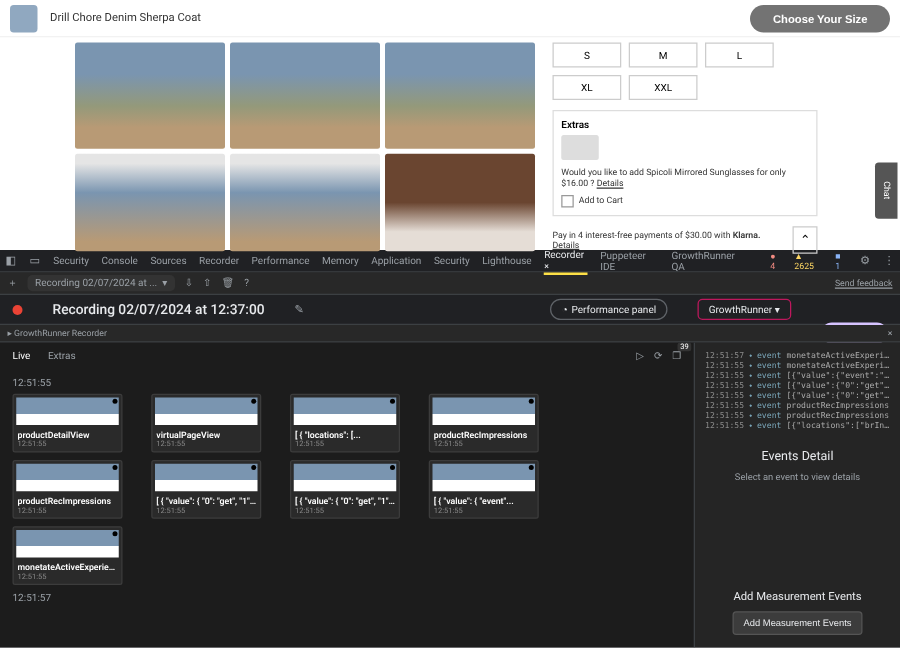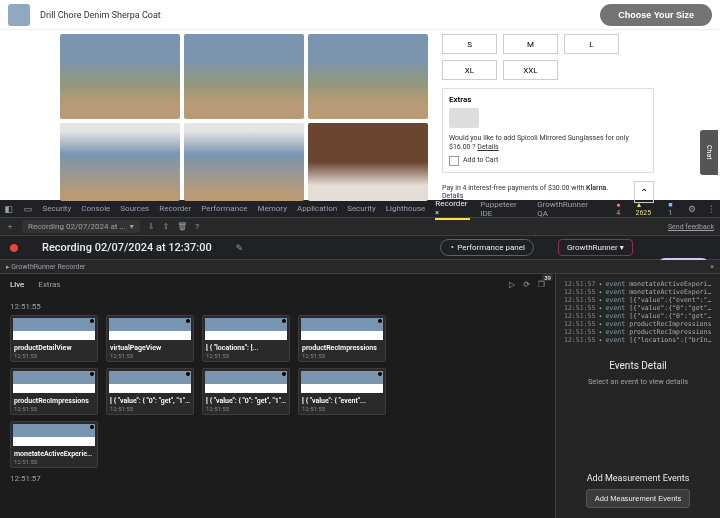--- a/index.html
+++ b/index.html
@@ -67,21 +67,21 @@
 
 .main-area { flex: 1; display: flex; overflow: hidden; }
 .timeline { flex: 1; background: #1c1c1c; display: flex; flex-direction: column; overflow: hidden; }
 .tl-tabs { height: 20px; display: flex; align-items: center; padding: 0 10px; gap: 14px; font-size: 8px; color: #9aa0a6; }
 .tl-tabs .ttab.active { color: #fff; }
 .tl-tabs .tl-icons { margin-left: auto; display: flex; gap: 8px; color: #9aa0a6; }
 .tl-tabs .badge { position: relative; }
 .tl-tabs .badge-num { position: absolute; top: -6px; right: -8px; background: #333; color: #fff; font-size: 6px; padding: 0 2px; border-radius: 2px; }
 .tl-body { flex: 1; overflow-y: auto; padding: 4px 10px; }
 .ts { font-size: 8px; color: #9aa0a6; margin: 4px 0; }
-.event-row { display: flex; gap: 8px; flex-wrap: wrap; margin-bottom: 6px; }
+.event-row { display: flex; gap: 23px; flex-wrap: wrap; margin-bottom: 6px; }
 .event-card { width: 88px; background: #2a2a2a; border: 1px solid #3c3c3c; border-radius: 2px; display: flex; flex-direction: column; }
 .event-card .ec-img { height: 22px; background: linear-gradient(180deg, #7a95b0 60%, #fff 60%); margin: 2px; position: relative; }
 .event-card .ec-dot { position: absolute; top: 1px; right: 1px; width: 4px; height: 4px; background: #000; border-radius: 50%; }
 .event-card .ec-info { padding: 2px 3px; }
 .event-card .ec-title { font-size: 7px; color: #fff; font-weight: 600; white-space: nowrap; overflow: hidden; text-overflow: ellipsis; }
 .event-card .ec-time { font-size: 6px; color: #888; }
 
 .sidepanel { width: 165px; background: #252525; border-left: 1px solid #3c4043; display: flex; flex-direction: column; }
 .log-block { padding: 6px 8px; font-family: monospace; font-size: 6.5px; color: #aaa; flex-shrink: 0; }
 .log-line { display: flex; gap: 4px; white-space: nowrap; overflow: hidden; }

